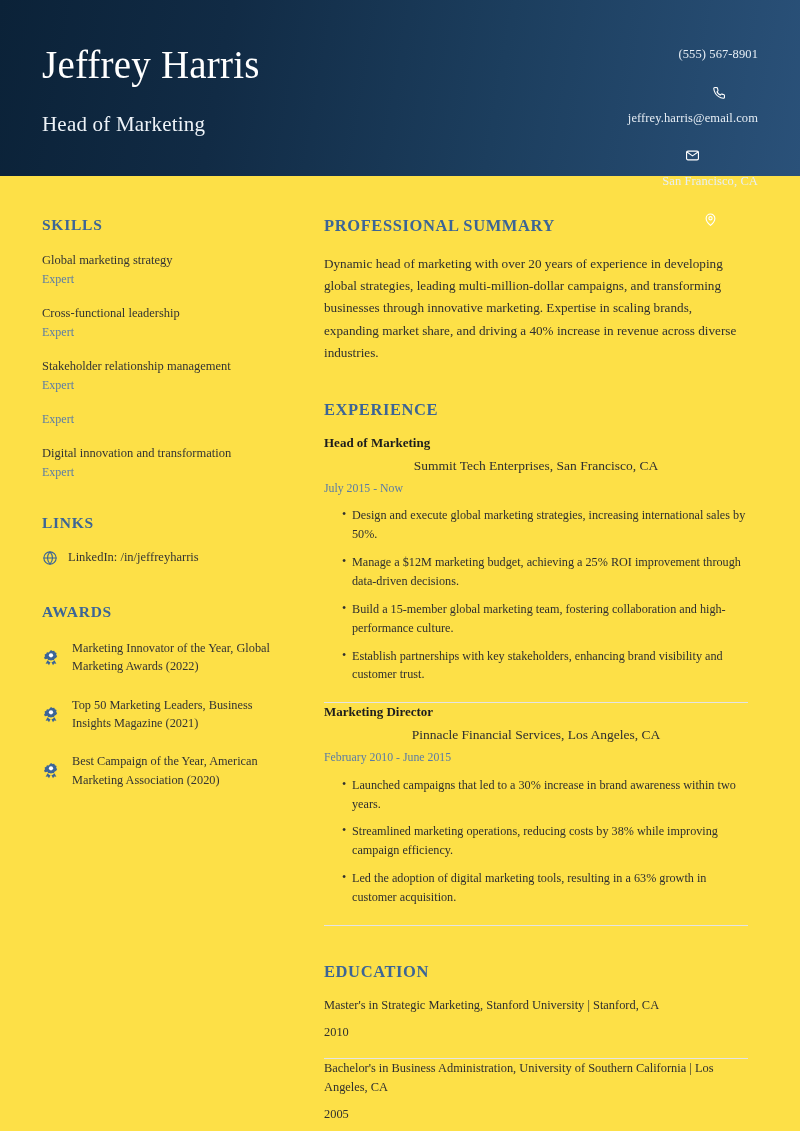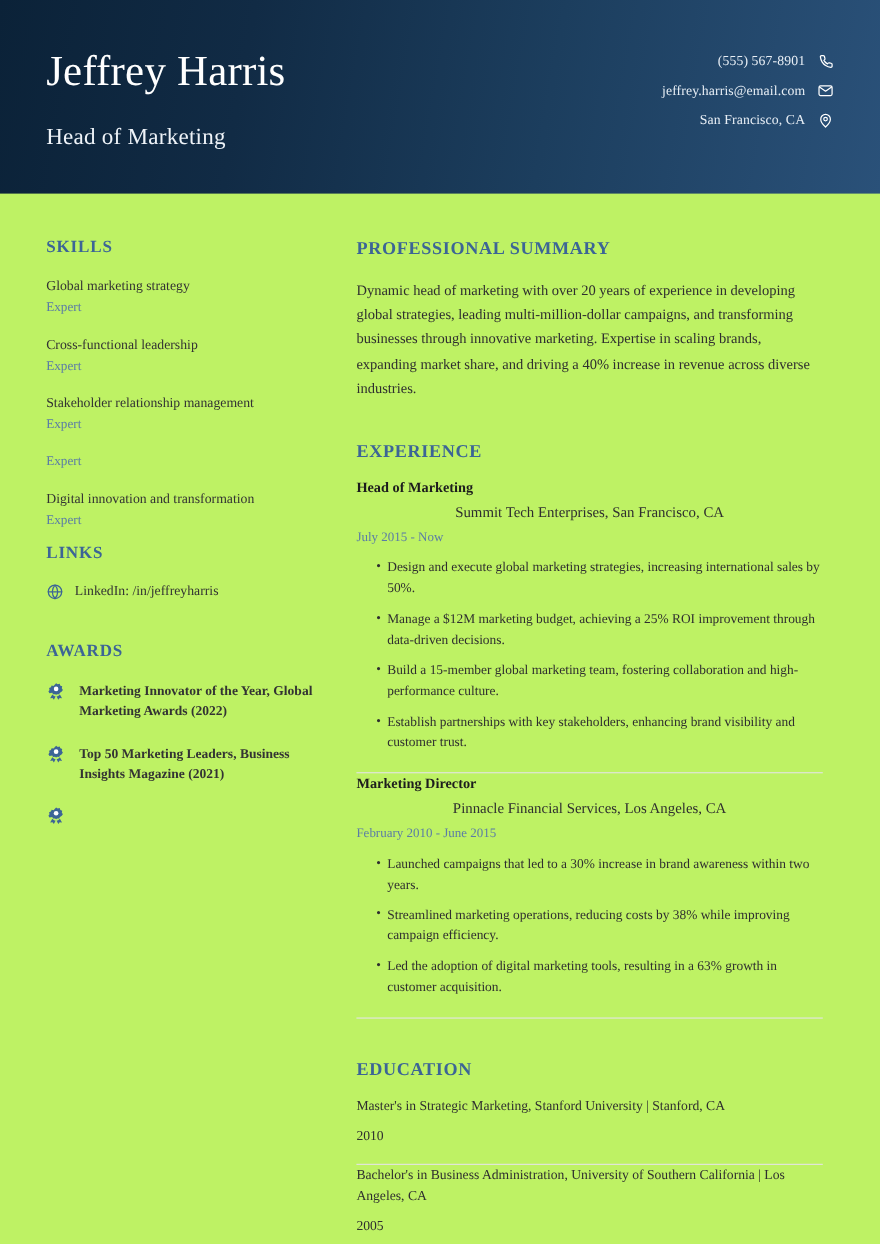--- a/index.html
+++ b/index.html
@@ -13,21 +13,21 @@
   body {
     font-family: "Liberation Serif", "DejaVu Serif", serif;
     color: #333333;
     -webkit-font-smoothing: antialiased;
   }
 
   .page {
     position: relative;
     width: 800px;
     height: 1131px;
-    background: #bef264;
+    background: #fde047;
     overflow: hidden;
   }
 
   
   .header {
     position: relative;
     height: 176px;
     background: linear-gradient(100deg, #0b2238 0%, #112b45 28%, #1c3e5e 62%, #2a5179 100%);
     padding: 0 42px;
     display: flex;
@@ -58,21 +58,22 @@
     display: flex;
     flex-direction: column;
     gap: 12px;
     align-items: flex-end;
   }
 
   .contact-row {
     display: flex;
     align-items: center;
     justify-content: flex-end;
-    gap: 11px;
+    gap: 24px;
+    flex-direction: column;
   }
 
   .contact-text {
     font-size: 12.5px;
     color: #e7eef5;
     letter-spacing: 0.1px;
     line-height: 1;
   }
 
   .contact-icon {
@@ -102,21 +103,21 @@
     color: #3c6596;
     letter-spacing: 0.75px;
     text-transform: uppercase;
   }
   .section-title.right {
     font-size: 16.5px;
     letter-spacing: 0.6px;
   }
 
   .sec-skills  { margin-bottom: 12px; }
-  .sec-links   { margin-top: 14px; }
+  .sec-links   { margin-top: 34px; }
   .sec-awards  { margin-top: 37px; }
 
   
   .skills-list { margin-top: 18px; }
 
   .skill-item { margin-bottom: 18px; }
   .skill-item:last-child { margin-bottom: 0; }
 
   .skill-name {
     font-size: 12.5px;
@@ -154,22 +155,21 @@
     line-height: 1.3;
   }
 
   
   .awards-list { margin-top: 18px; }
 
   .award-item {
     display: flex;
     gap: 12px;
     margin-bottom: 20px;
-    align-items: flex-start;
-    font-weight: bold;
+    align-items: center;
   }
   .award-item:last-child { margin-bottom: 0; }
 
   .award-icon {
     width: 18px; height: 18px;
     flex: 0 0 18px;
     margin-top: 1px;
     display: flex; align-items: center; justify-content: center;
     color: #3c6596;
   }
@@ -396,20 +396,21 @@
 
           <div class="award-item">
             <span class="award-icon">
               <svg width="18" height="18" viewBox="0 0 24 24" fill="currentColor">
                 <path d="M12 1.4l2 1.3 2.3-.5.9 2.2 2.2.9-.5 2.3 1.3 2-1.3 2-2.2 1.4-1.1 1.9-2.3-.2-1.3.9-1.3-.9-2.3.2-1.1-1.9L4 13.6l-1.3-2 1.3-2-.5-2.3 2.2-.9.9-2.2L8.9 4.7 12 1.4z"></path>
                 <circle cx="12" cy="8.4" r="2.8" fill="#ffffff"></circle>
                 <path d="M7.4 15.1l-2.6 4.6 2.9-.4 1.6 2.3 2.1-4.1-1.9-.6-2.1-1.8z"></path>
                 <path d="M16.6 15.1l2.6 4.6-2.9-.4-1.6 2.3-2.1-4.1 1.9-.6 2.1-1.8z"></path>
               </svg>
             </span>
+            <span class="award-text">Best Campaign of the Year, American Marketing Association (2020)</span>
           </div>
 
         </div>
       </section>
 
     </aside>
 
     <main class="col-right">
 
       <section>

